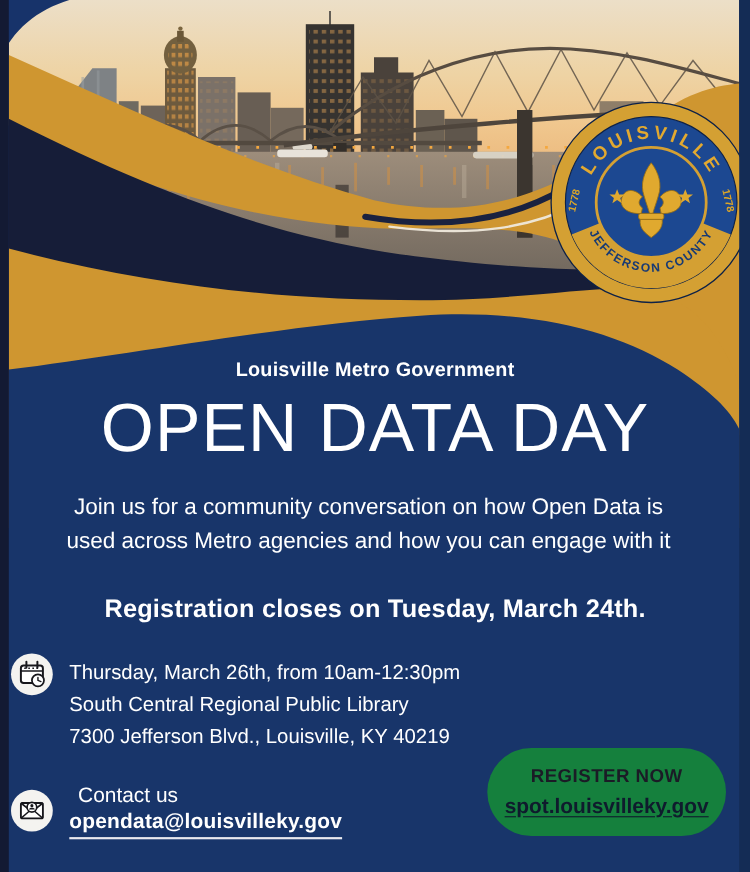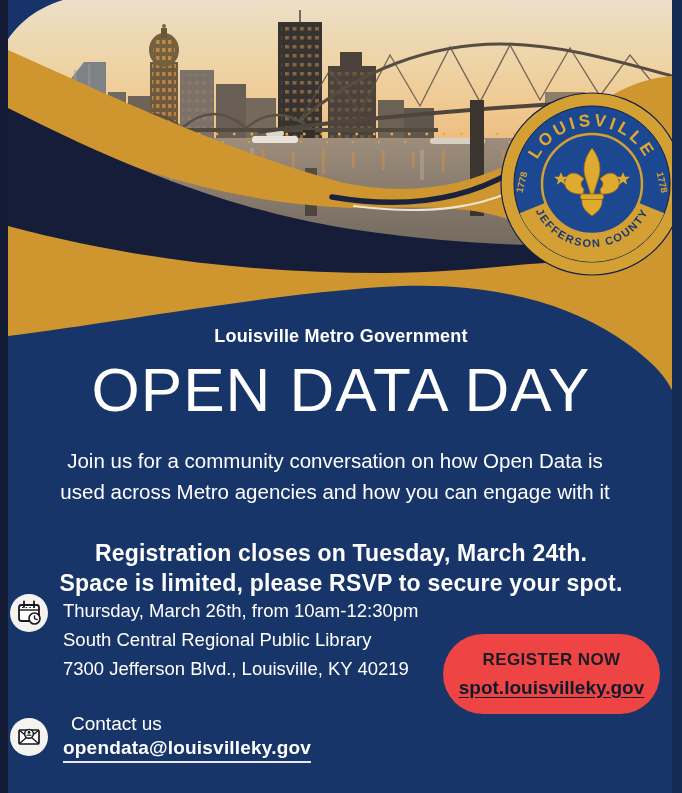--- a/index.html
+++ b/index.html
@@ -36,22 +36,22 @@
   .icon-circle.cal{top:594px;}
   .icon-circle.mail{top:718px;}
   .event-block{position:absolute;left:63px;top:596px;font-size:18.5px;line-height:29px;}
   .contact-label{position:absolute;left:71px;top:713px;font-size:19px;line-height:22px;}
   .contact-email{
     position:absolute;left:63px;top:737px;font-size:19px;font-weight:bold;
     color:#fff;text-decoration:none;border-bottom:2px solid #e9e9ef;padding-bottom:2px;
     letter-spacing:.2px;
   }
   .register-card{
-    position:absolute;left:443px;top:634px;width:217px;height:80px;border-radius:40px;
-    background:#ef4444;display:flex;flex-direction:column;align-items:center;
+    position:absolute;left:443px;top:680px;width:217px;height:80px;border-radius:40px;
+    background:#15803d;display:flex;flex-direction:column;align-items:center;
     justify-content:center;gap:7px;cursor:pointer;
   }
   .register-label{font-size:17px;font-weight:bold;color:#1b1b26;letter-spacing:.4px;}
   .register-url{
     font-size:19px;font-weight:bold;color:#0f1b2d;text-decoration:underline;
     text-underline-offset:3px;
   }
   .seal-arc-top{font-size:17px;font-weight:bold;letter-spacing:3.5px;fill:#e2a930;}
   .seal-arc-bottom{font-size:11px;font-weight:bold;letter-spacing:1.6px;fill:#173a74;}
   .seal-year{font-size:9.5px;font-weight:bold;fill:#dca628;}
@@ -219,21 +219,20 @@
 
     <div class="title">OPEN DATA DAY</div>
 
     <div class="description">
       <div>Join us for a community conversation on how Open Data is</div>
       <div>used across Metro agencies and how you can engage with it</div>
     </div>
 
     <div class="notice">
       <div>Registration closes on Tuesday, March 24th.</div>
-      <div>Space is limited, please RSVP to secure your spot.</div>
     </div>
 
     <div class="icon-circle cal">
       <svg width="34" height="34" viewBox="-17 -17 34 34">
         <rect x="-10" y="-8" width="20" height="16" rx="2.5" fill="#fff" stroke="#17171c" stroke-width="1.8"></rect>
         <line x1="-10" y1="-3" x2="10" y2="-3" stroke="#17171c" stroke-width="1.4"></line>
         <line x1="-5" y1="-11.5" x2="-5" y2="-6" stroke="#17171c" stroke-width="1.8" stroke-linecap="round"></line>
         <line x1="5" y1="-11.5" x2="5" y2="-6" stroke="#17171c" stroke-width="1.8" stroke-linecap="round"></line>
         <line x1="-7" y1="-5.5" x2="7" y2="-5.5" stroke="#17171c" stroke-width="1.2" stroke-dasharray="1.5 2.2"></line>
         <circle cx="5.5" cy="5.5" r="5.5" fill="#fff" stroke="#17171c" stroke-width="1.6"></circle>

